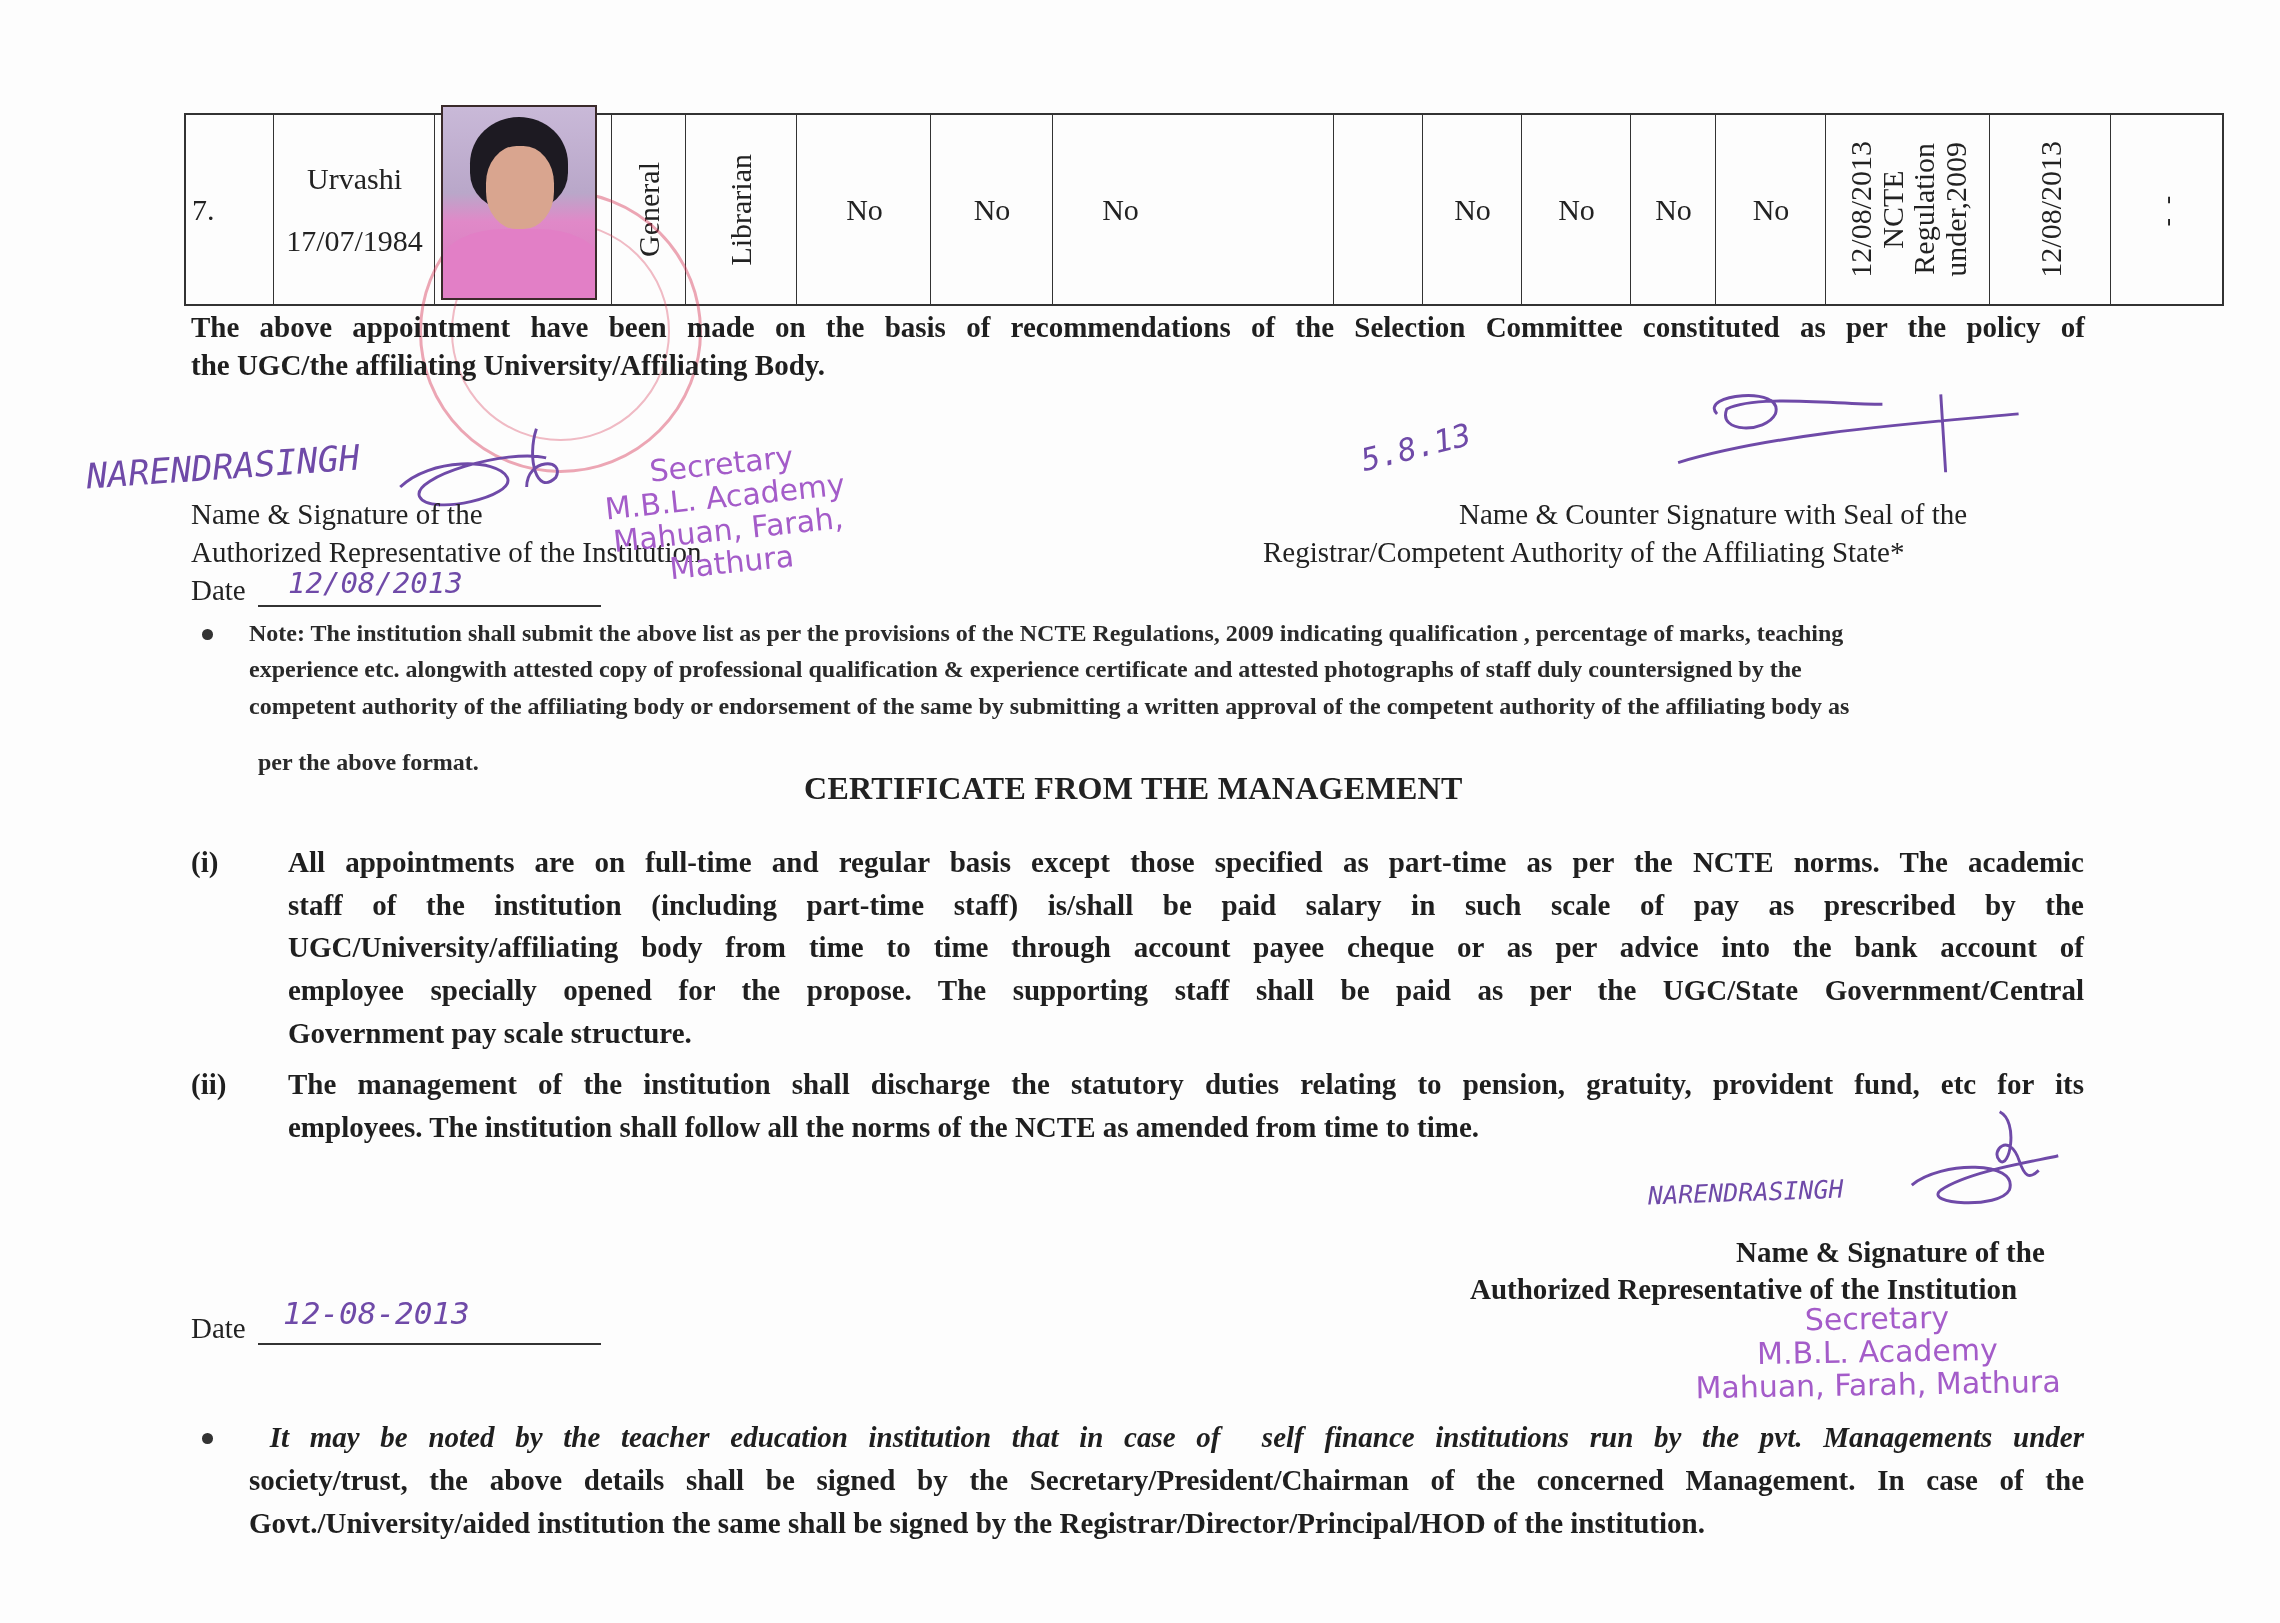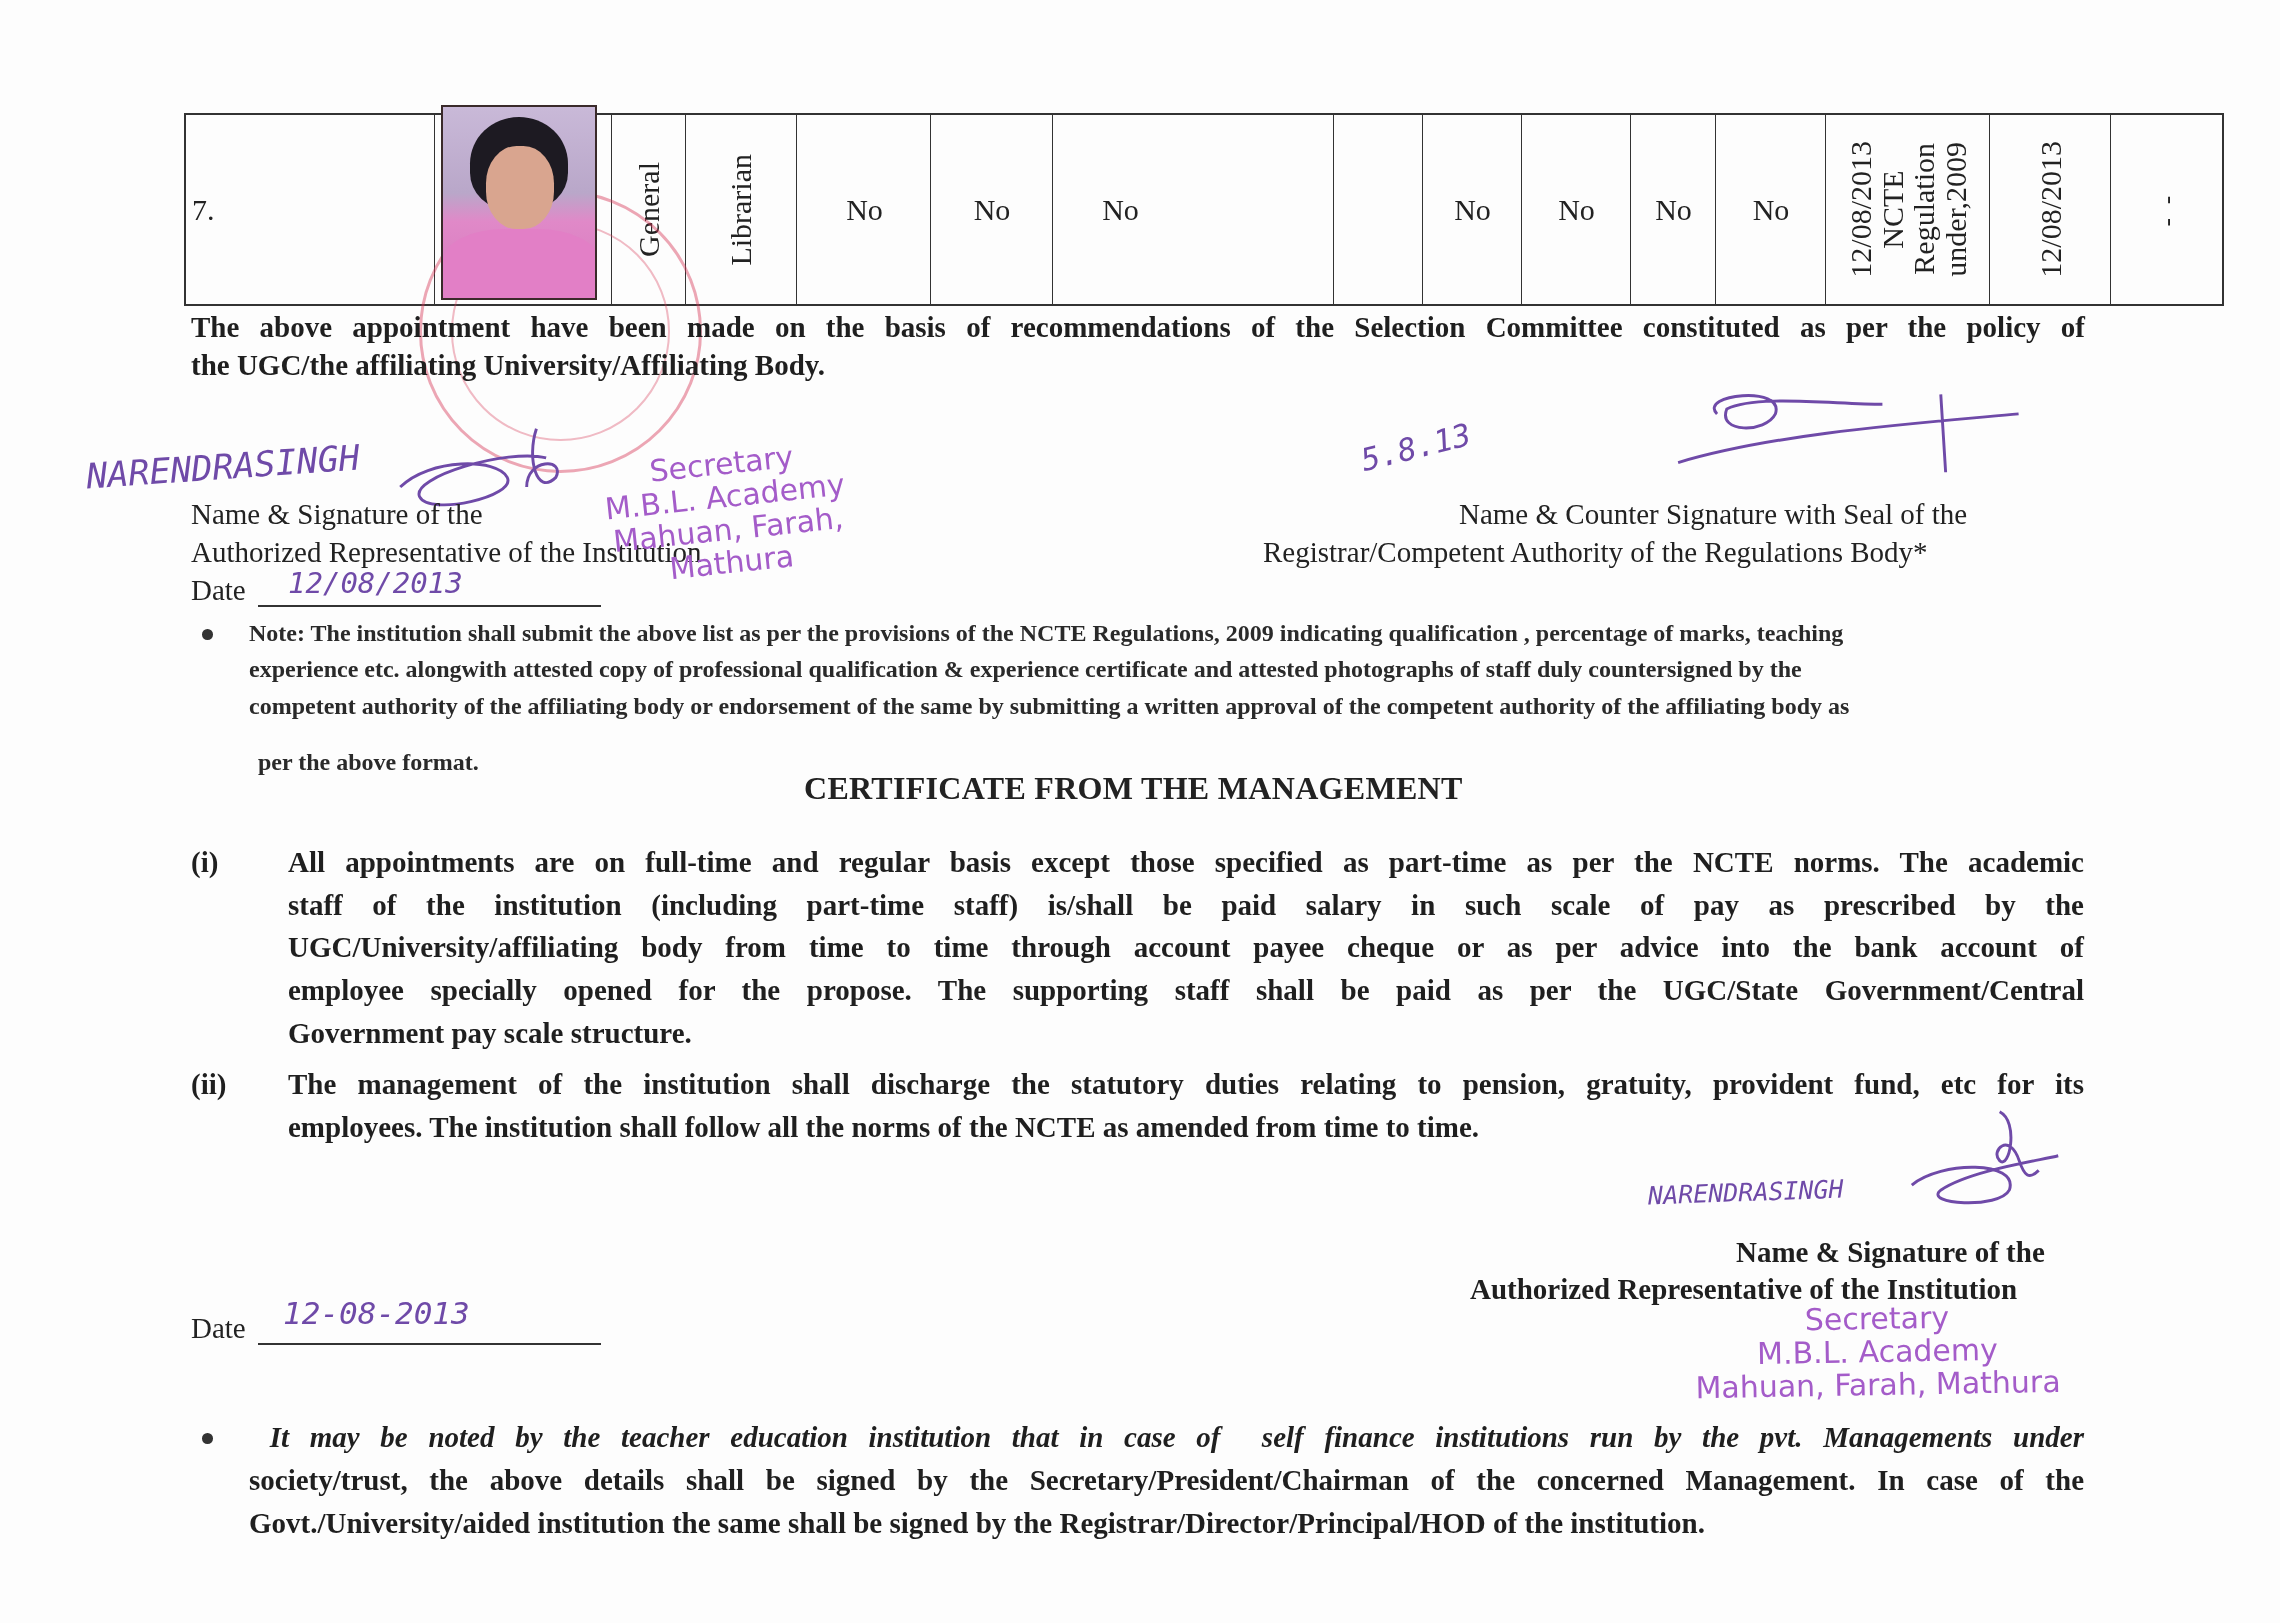--- a/index.html
+++ b/index.html
@@ -26,20 +26,24 @@
   .heading{position:absolute;left:804px;top:770px;font-size:32px;font-weight:bold;text-decoration-thickness:2.9px;text-underline-offset:5.9px;color:#222;letter-spacing:0.3px;}
   .line{position:absolute;white-space:nowrap;text-align:right;}
   .just{text-align:justify;text-align-last:justify;white-space:normal;}
 </style>
 </head>
 <body>
 
 <div class="tbl">
   <div class="cell first" style="left:0;width:87px;justify-content:flex-start;padding-left:5.9px;">
     <span>7.</span>
+  </div>
+  <div class="cell" style="left:87px;width:161px;flex-direction:column;justify-content:center;gap:25px;">
+    <span>Urvashi</span>
+    <span>17/07/1984</span>
   </div>
   <div class="cell" style="left:248px;width:177px;"></div>
   <div class="cell" style="left:425px;width:74px;">
     <span class="vert">General</span>
   </div>
   <div class="cell" style="left:499px;width:110px;">
     <span class="vert">Librarian</span>
   </div>
   <div class="cell" style="left:610px;width:135px;">
       <span>No</span>
@@ -110,21 +114,21 @@
   <div>Secretary</div>
   <div>M.B.L. Academy</div>
   <div>Mahuan, Farah, Mathura</div>
 </div>
 
 <div class="hand" style="left:1360px;top:429px;font-size:31px;transform:rotate(-14deg);">5.8.13</div>
 <svg class="abs" style="left:1658px;top:375px;" width="371" height="107" viewBox="0 0 380 110">
   <path d="M20 90 C120 60,260 50,370 40 M60 40 C40 20,130 10,120 40 C110 60,60 60,70 35 C100 20,180 30,230 30 M290 20 L295 100" stroke="#6f4aa8" stroke-width="3" fill="none"></path>
 </svg>
 <div class="sig-label" style="left:1459px;top:495px;">Name &amp; Counter Signature with Seal of the</div>
-<div class="sig-label" style="left:1263px;top:533px;">Registrar/Competent Authority of the Regulations Body*</div>
+<div class="sig-label" style="left:1263px;top:533px;">Registrar/Competent Authority of the Affiliating State*</div>
 
 <div class="bullet" style="left:202px;top:629px;"></div>
 <div class="line note" style="left:249px;top:615px;">Note: The institution shall submit the above list as per the provisions of the NCTE Regulations, 2009 indicating qualification , percentage of marks, teaching</div>
 <div class="line note" style="left:249px;top:651px;">experience etc. alongwith attested copy of professional qualification  &amp; experience certificate and attested photographs of staff duly countersigned by the</div>
 <div class="line note" style="left:249px;top:688px;">competent authority of the affiliating body or endorsement of the same by submitting a written approval of the competent authority of the affiliating body as</div>
 <div class="line note" style="left:258px;top:724px;margin-top:20px;">per the above format.</div>
 
 <div class="heading">CERTIFICATE FROM THE MANAGEMENT</div>
 
 <div class="line para" style="left:191px;top:841px;">(i)</div>

